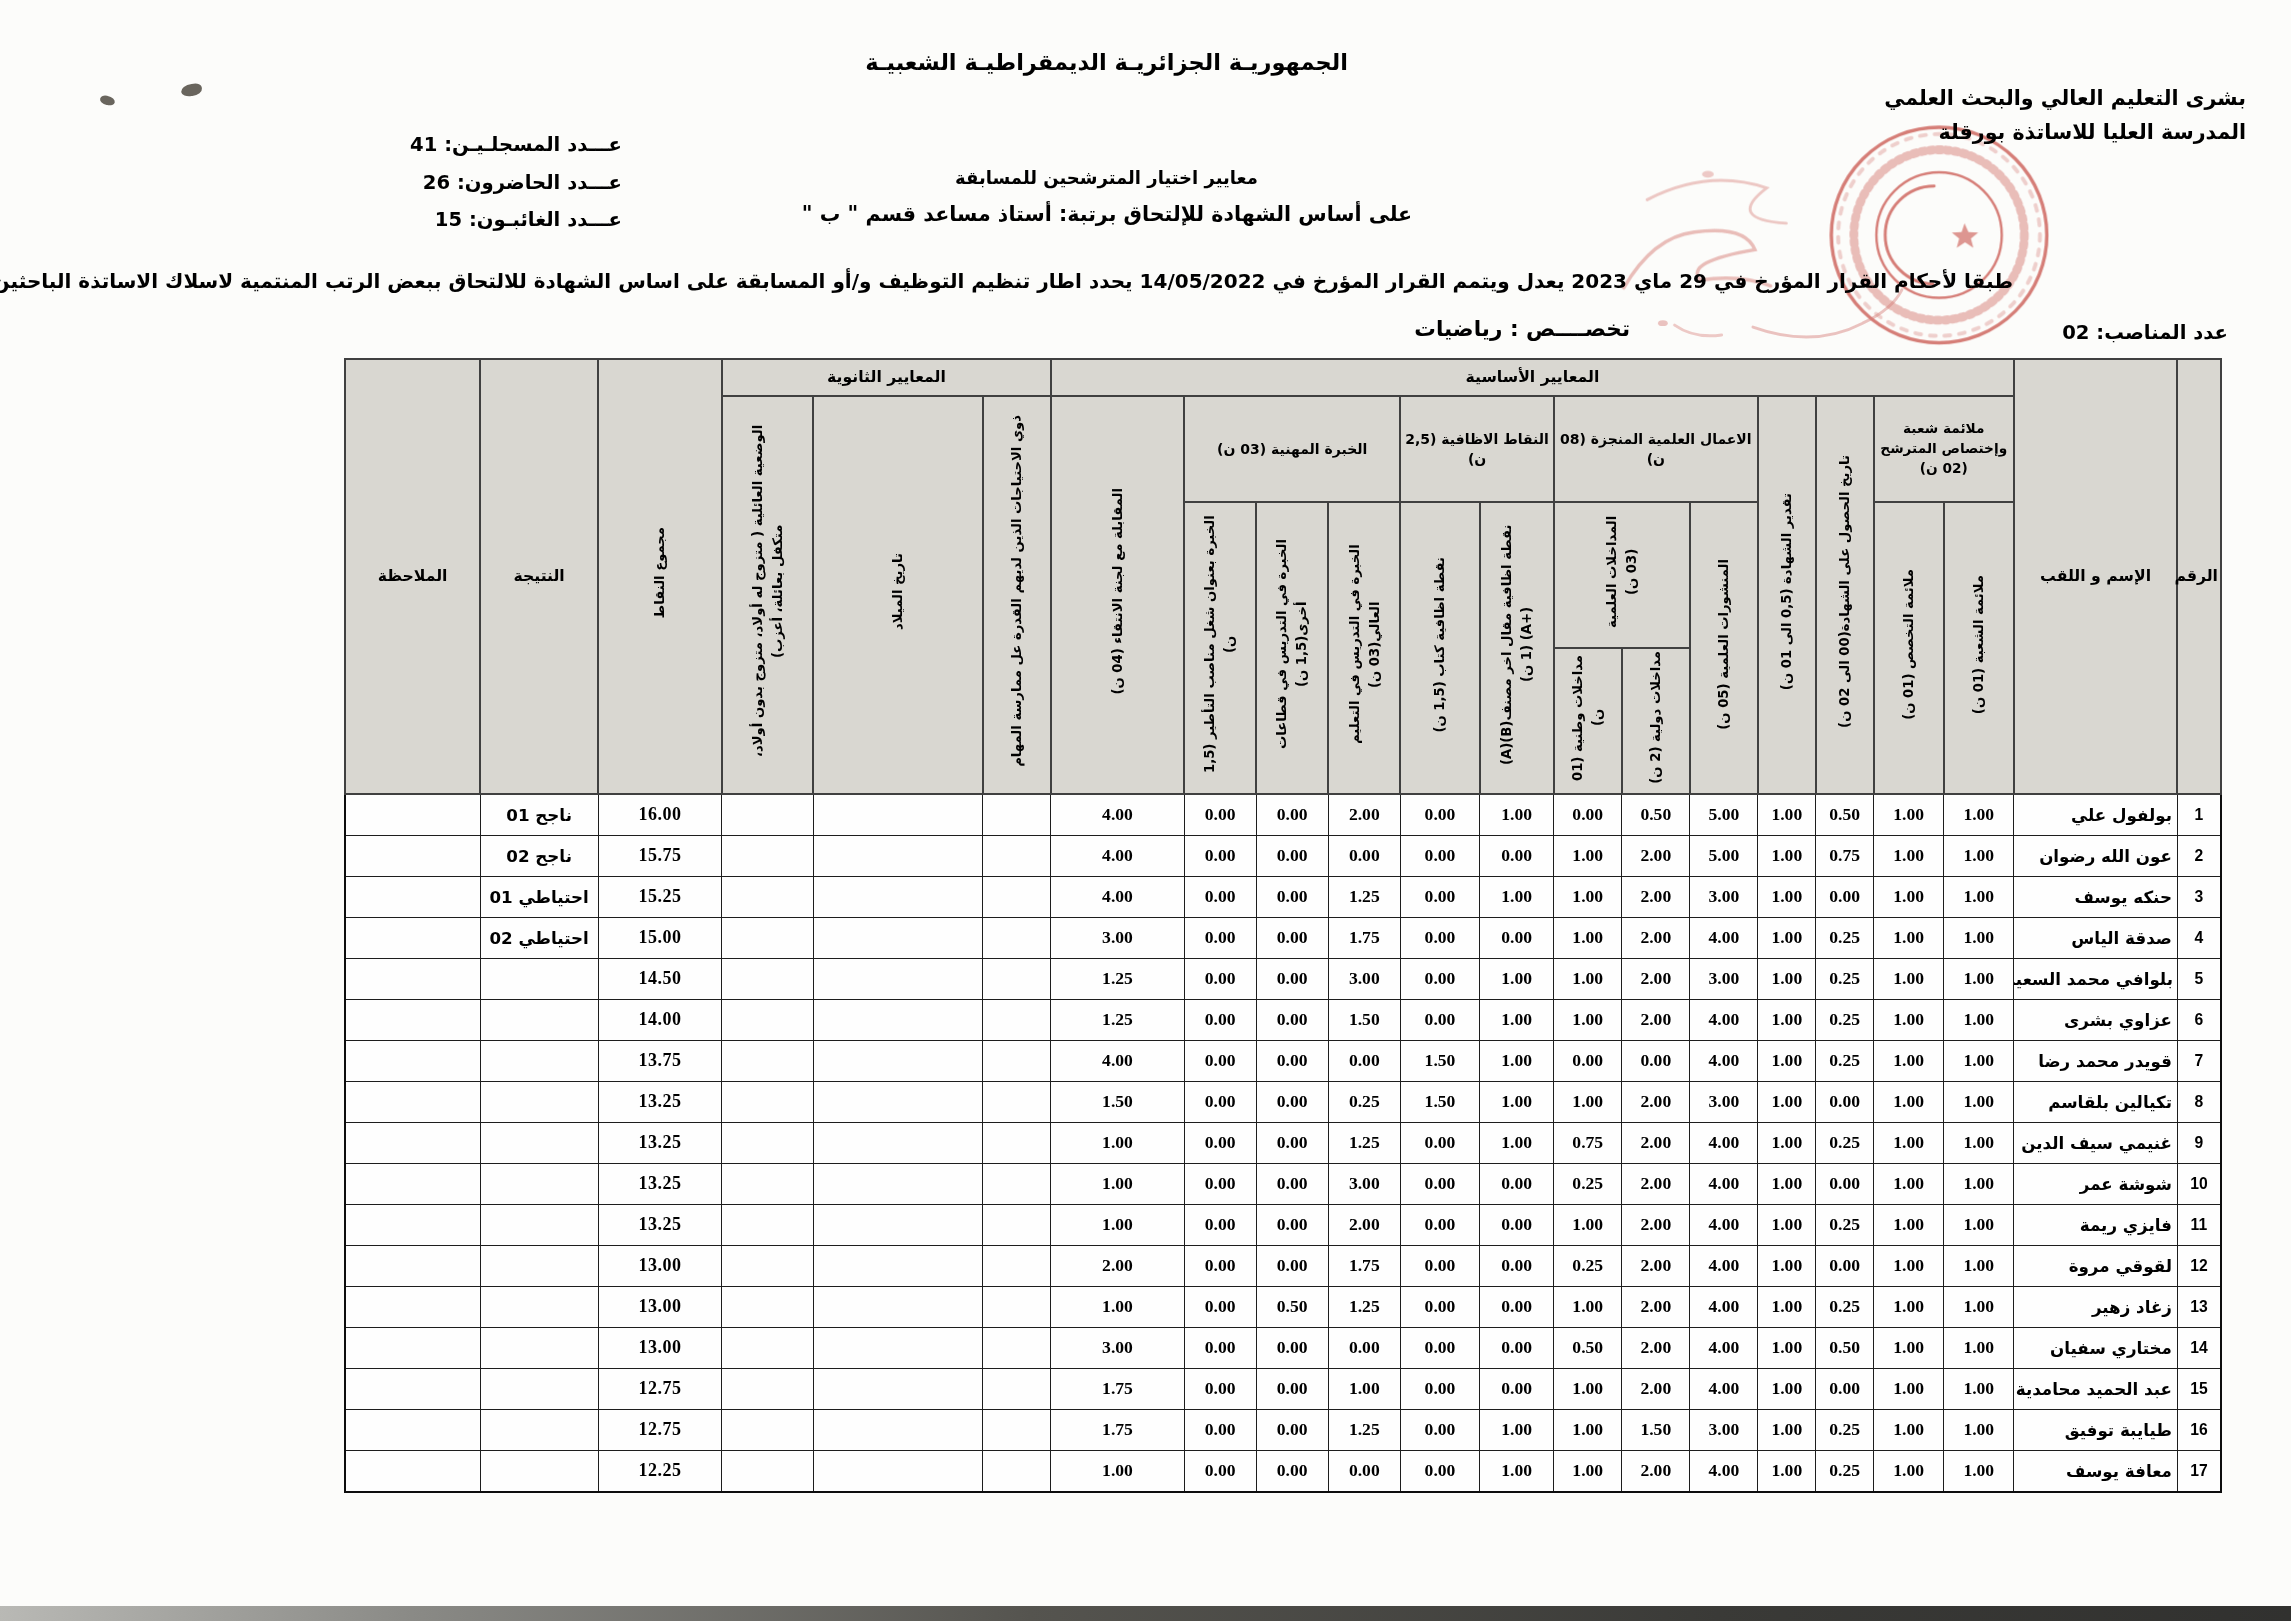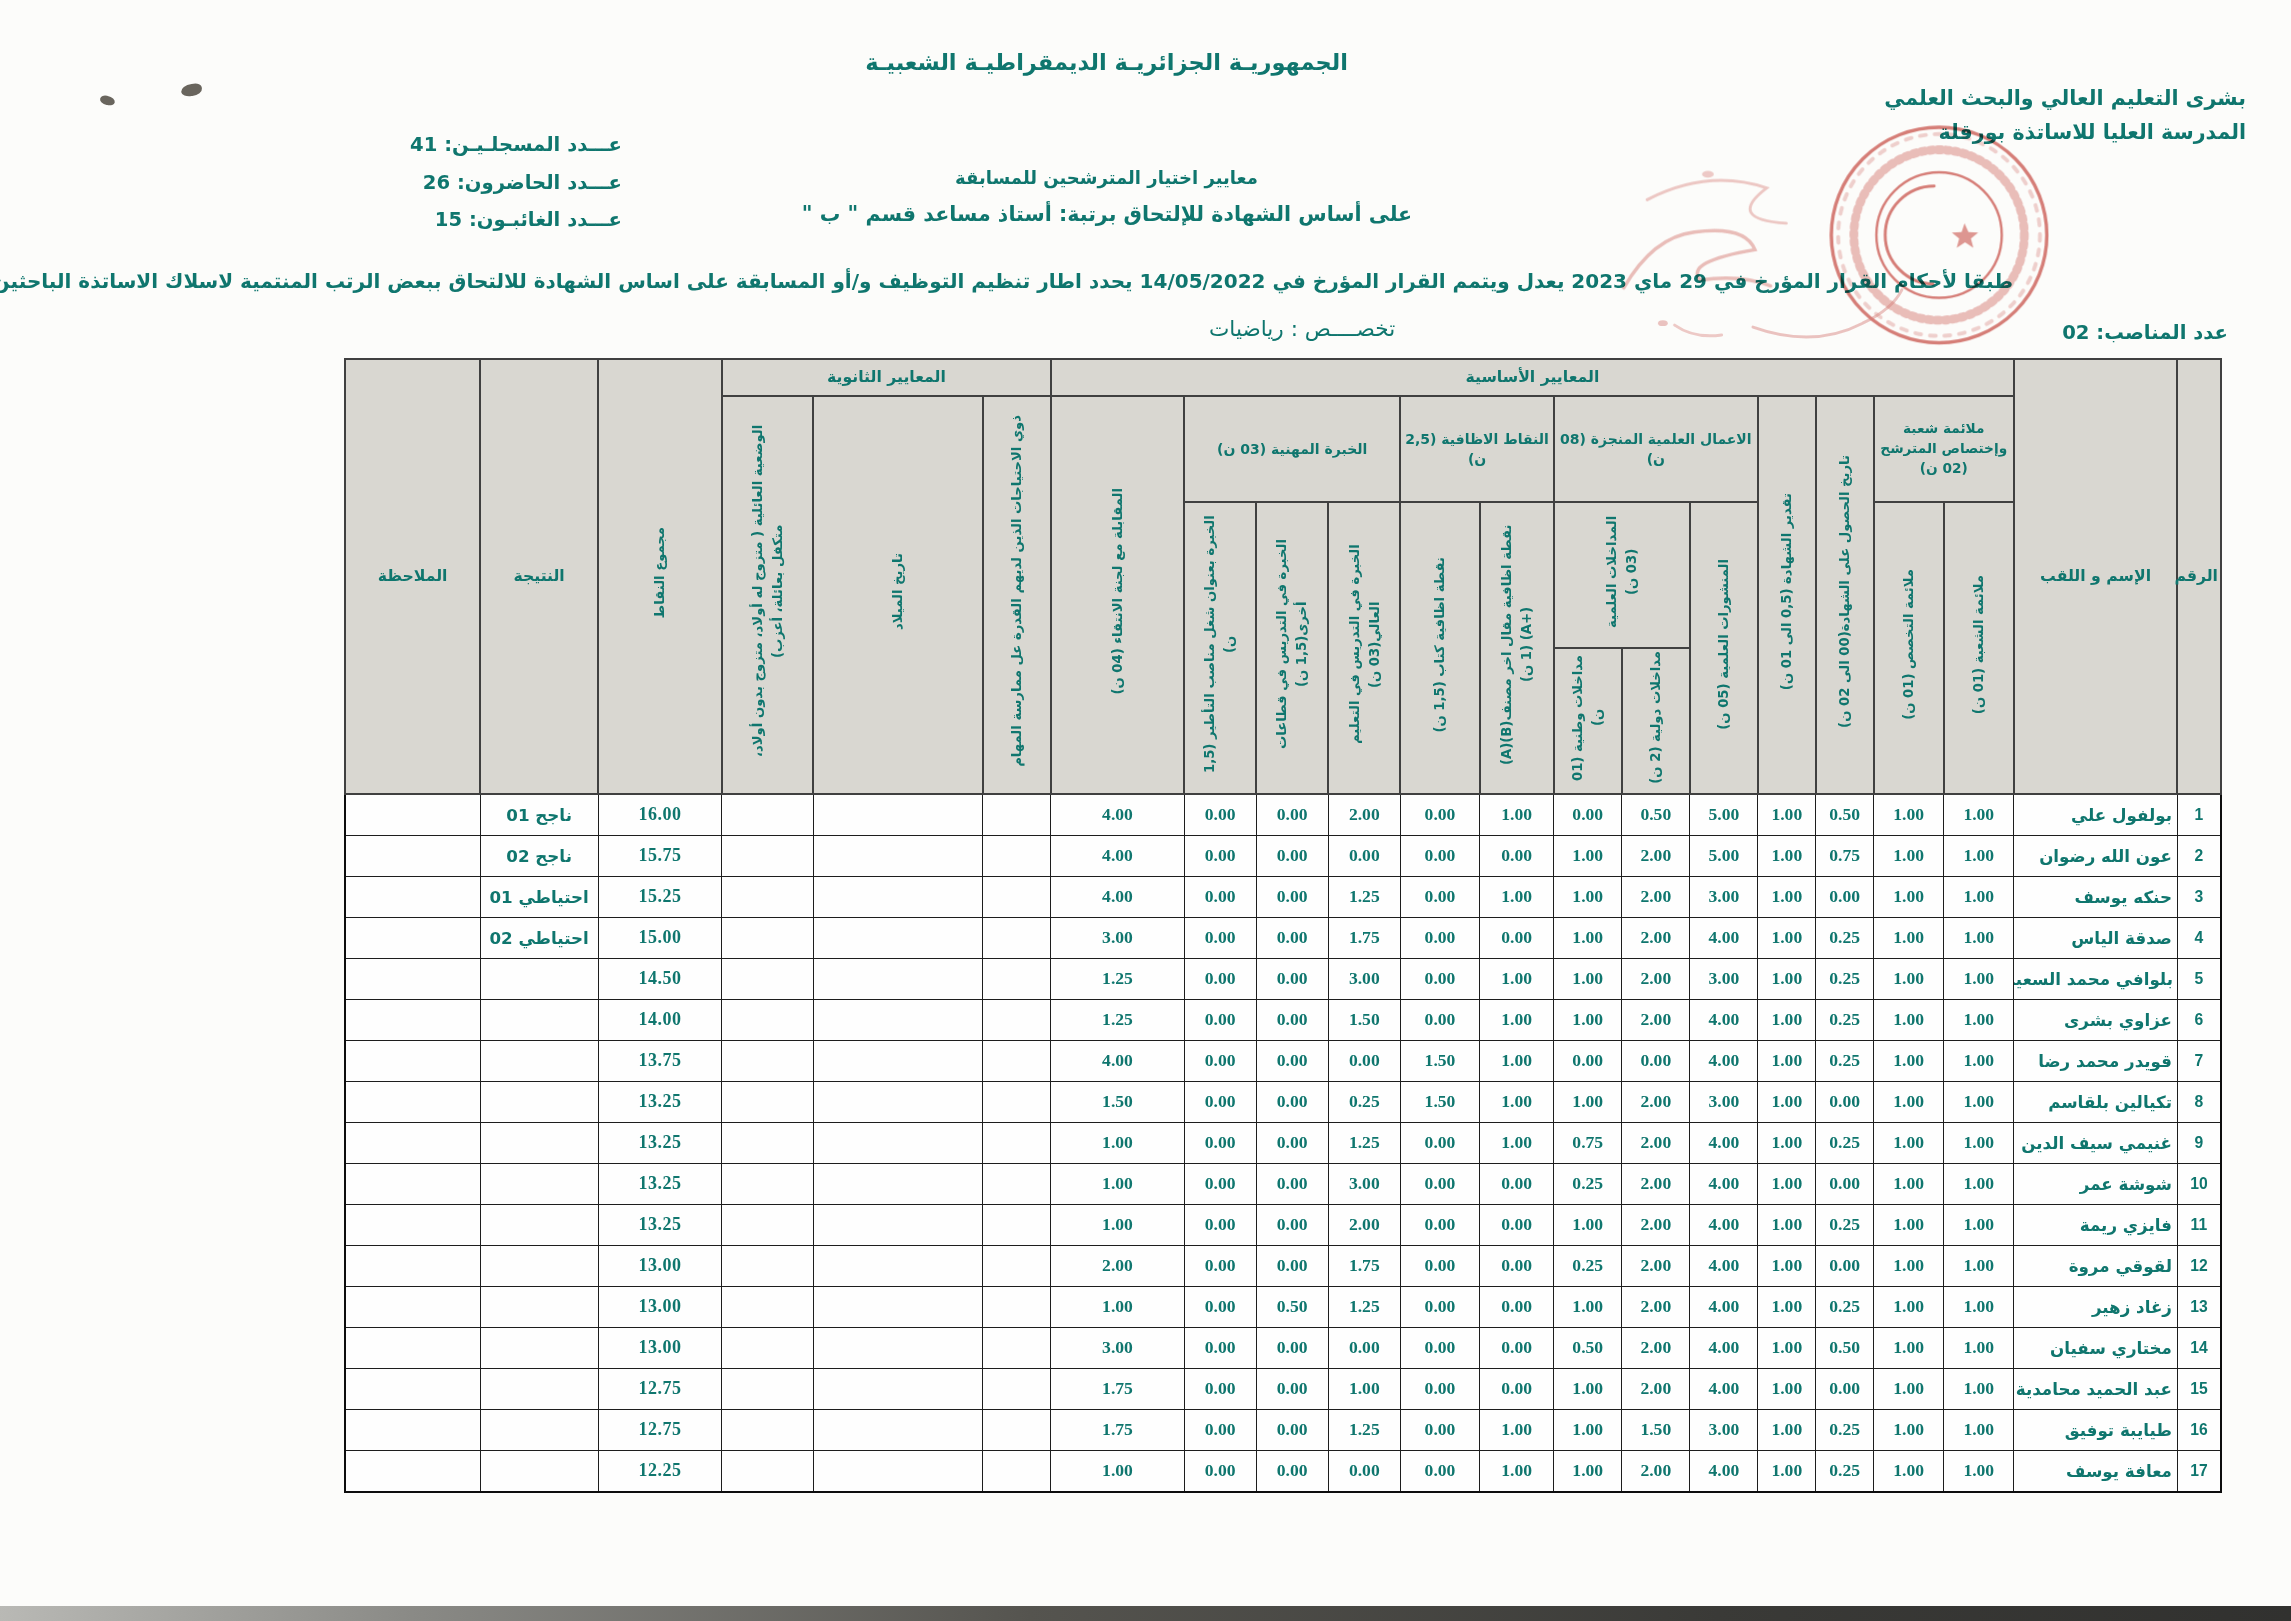--- a/index.html
+++ b/index.html
@@ -1,33 +1,33 @@
 <!DOCTYPE html>
 <html lang="ar" dir="rtl"><head>
 <meta charset="utf-8">
 <style>
   html,body { margin:0; padding:0; background:#e9e9e7; }
   .page {
     position:relative; width:2292px; height:1621px;
     background:#fcfcfa; overflow:hidden;
-    font-family:"DejaVu Sans", sans-serif; color:#0f766e; direction:rtl;
+    font-family:"DejaVu Sans", sans-serif; color:#000000; direction:rtl;
   }
   
   .republic { position:absolute; top:49px; left:676px; width:863px; text-align:center;
               font-size:22.5px; font-weight:bold; letter-spacing:0.5px; }
   .ministry { position:absolute; top:86px; right:45px; font-size:20.6px; font-weight:bold; text-align:right; }
   .school   { position:absolute; top:120px; right:45px; font-size:20.6px; font-weight:bold; text-align:right; }
   .stats    { position:absolute; top:133px; left:292px; width:331px; font-size:19.6px; font-weight:bold; }
   .stats .stat-line { margin-bottom:14.7px; text-align:right; white-space:nowrap; }
   .title1 { position:absolute; top:167px; left:647px; width:921px; text-align:center; font-size:18px; font-weight:bold; }
   .title2 { position:absolute; top:202px; left:608px; width:1000px; text-align:center; font-size:20.6px; font-weight:bold; }
   .decree { position:absolute; top:269px; left:387px; width:1627px; text-align:center;
             font-size:20px; font-weight:bold; white-space:nowrap; }
   .positions { position:absolute; top:321px; right:63px; font-size:19.6px; font-weight:bold; }
-  .specialty { position:absolute; top:316px; left:1210px; width:421px; text-align:left; font-size:21.6px; font-weight:normal; }
+  .specialty { position:absolute; top:316px; left:1210px; width:421px; text-align:right; font-size:21.6px; font-weight:bold; }
 
   
   .speck { position:absolute; background:#4f4a41; opacity:.85; }
   .speck1 { left:101px; top:96px; width:14.7px; height:8.8px; border-radius:45% 60% 50% 55%; transform:rotate(12deg); }
   .speck2 { left:182px; top:84px; width:20.6px; height:11.8px; border-radius:60% 40% 55% 50%; transform:rotate(-8deg); }
   .scan-edge { position:absolute; left:0; right:0; bottom:0; height:14.7px;
     background:linear-gradient(90deg,#b9b9b5 0%,#8a8a86 18%,#55544f 45%,#3a3a37 75%,#31312f 100%); }
   .stamp { position:absolute; top:80px; left:1607px; width:480px; height:309px;
            mix-blend-mode:multiply; pointer-events:none; }
 

